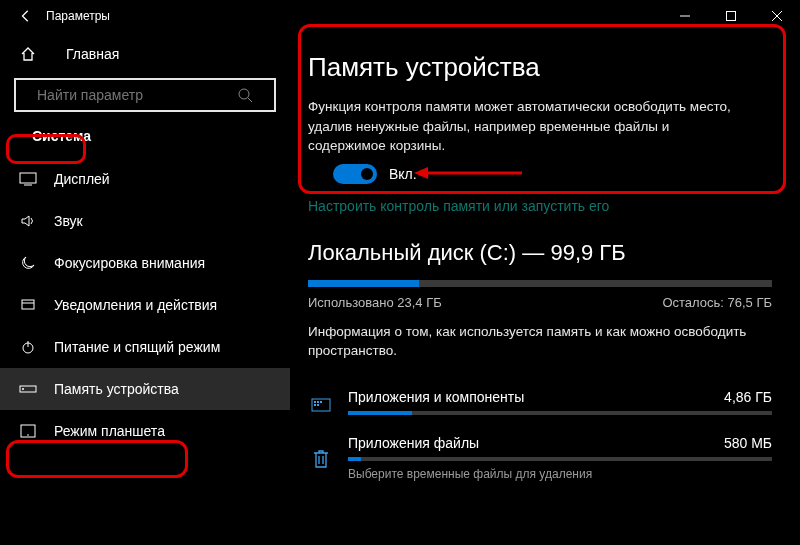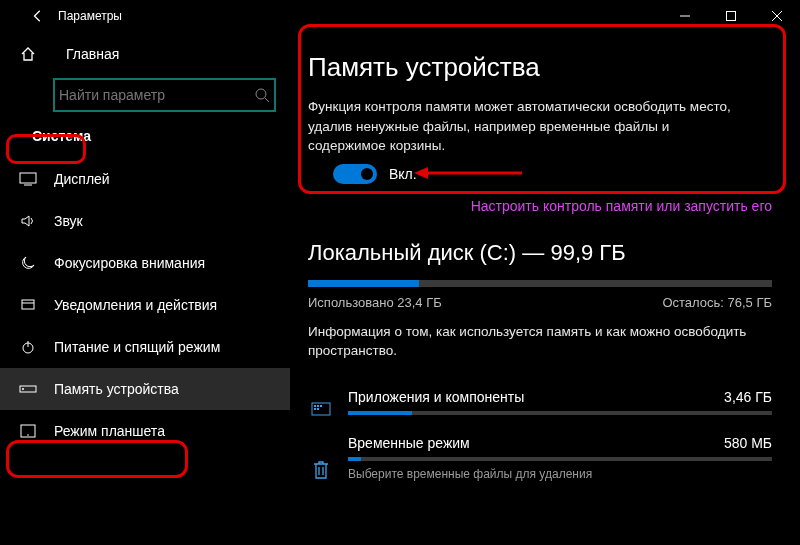--- a/index.html
+++ b/index.html
@@ -6,35 +6,35 @@
   body {
     width: 800px; height: 545px;
     background: #000;
     font-family: "Segoe UI", Arial, sans-serif;
     color: #fff;
     overflow: hidden;
     font-size: 14px;
   }
   .window { display: flex; flex-direction: column; width: 100%; height: 100%; }
   .titlebar {
-    height: 32px; display: flex; align-items: center; padding-left: 28px;
+    height: 32px; display: flex; align-items: center; padding-left: 16px;
     color: #fff; font-size: 12px;
   }
   .titlebar .back { width: 20px; display: flex; align-items: center; justify-content: center; margin-right: 10px; }
   .titlebar .title { flex: 1; font-size: 12px; }
   .winbuttons { display: flex; height: 100%; }
   .winbuttons div { width: 46px; display: flex; align-items: center; justify-content: center; }
   .body { display: flex; flex: 1; overflow: hidden; }
   .sidebar { width: 290px; padding: 4px 0 0 0; }
   .home-row { display: flex; align-items: center; height: 36px; padding-left: 18px; gap: 28px; }
   .searchwrap { padding: 6px 14px 12px 14px; }
   .searchbox {
     display: flex; align-items: center;
-    border: 2px solid #0f766e; background: #000;
-    height: 34px; padding: 0 4px; margin-left: 39px;
+    border: 2px solid #e5e5e5; background: #000;
+    height: 34px; padding: 0 21px;
   }
   .searchbox input {
     flex: 1; background: transparent; border: none; color: #999; font-size: 14px;
     outline: none; font-family: inherit;
   }
   .searchbox .sicon { color: #888; }
   .section-label { padding: 4px 16px; font-weight: 600; margin-bottom: 10px; margin-left: 16px; }
   .navitem {
     display: flex; align-items: center; height: 42px; padding-left: 18px; gap: 16px;
     font-size: 14px;
@@ -46,27 +46,27 @@
   .desc { font-size: 13.5px; line-height: 1.45; color: #e8e8e8; margin-bottom: 8px; max-width: 440px; }
   .togglerow { display: flex; align-items: center; gap: 12px; margin-bottom: 14px; padding-left: 25px; }
   .toggle {
     width: 44px; height: 20px; background: #0078d7; border-radius: 10px;
     position: relative;
   }
   .toggle .knob {
     width: 12px; height: 12px; background: #000; border-radius: 50%;
     position: absolute; right: 4px; top: 4px;
   }
-  .link { color: #d946ef; font-size: 14px; cursor: pointer; margin-bottom: 26px; display: block; text-align: right; }
+  .link { color: #0f766e; font-size: 14px; cursor: pointer; margin-bottom: 26px; display: block; }
   .section-title { font-size: 22px; font-weight: 400; margin-bottom: 14px; }
   .progress { height: 7px; background: #3a3a3a; margin-bottom: 8px; position: relative; }
   .progress .fill { height: 100%; background: #0078d7; }
   .diskrow { display: flex; justify-content: space-between; font-size: 13px; color: #bdbdbd; margin-bottom: 12px; }
   .info { font-size: 13.5px; color: #e8e8e8; line-height: 1.45; margin-bottom: 28px; max-width: 440px;}
-  .storage-item { display: flex; align-items: flex-end; gap: 14px; margin-bottom: 14px; }
+  .storage-item { display: flex; align-items: center; gap: 14px; margin-bottom: 14px; }
   .storage-item .sicon2 { width: 26px; display: flex; justify-content: center; padding-top: 2px; }
   .storage-item .body2 { flex: 1; }
   .storage-item .row1 { display: flex; justify-content: space-between; font-size: 14px; }
   .storage-item .bar { height: 4px; background: #3a3a3a; margin: 6px 0 6px 0; }
   .storage-item .bar .f { height: 100%; background: #0078d7; }
   .storage-item .sub { font-size: 12px; color: #9a9a9a; }
   
   .hl { border: 3px solid #e00000; border-radius: 12px; }
   .hl-box1 { position: absolute; left: 298px; top: 24px; width: 488px; height: 170px; pointer-events: none; }
   .hl-box2 { position: absolute; left: 6px; top: 134px; width: 80px; height: 30px; border-radius: 10px; pointer-events:none;}
@@ -223,37 +223,37 @@
               <rect x="4" y="6" width="2" height="2" fill="#3fa0e8"></rect>
               <rect x="7" y="6" width="2" height="2" fill="#3fa0e8"></rect>
               <rect x="10" y="6" width="2" height="2" fill="#3fa0e8"></rect>
               <rect x="4" y="9" width="2" height="2" fill="#3fa0e8"></rect>
               <rect x="7" y="9" width="2" height="2" fill="#3fa0e8"></rect>
             </svg>
         </div>
         <div class="body2">
           <div class="row1">
             <span>Приложения и компоненты</span>
-            <span>3,46 ГБ</span>
+            <span>4,86 ГБ</span>
           </div>
           <div class="bar">
               <div class="f" id="bar0" style="width: 15%;"></div>
             </div>
         </div>
       </div>
 
       <div class="storage-item">
         <div class="sicon2">
           <svg width="20" height="22" viewBox="0 0 20 22">
               <path d="M3 5 H17 M5 5 V19 H15 V5 M8 5 V3 H12 V5 M8 8 V16 M12 8 V16" stroke="#3fa0e8" fill="none" stroke-width="1.3"></path>
             </svg>
         </div>
         <div class="body2">
           <div class="row1">
-            <span>Временные режим</span>
+            <span>Приложения файлы</span>
             <span>580 МБ</span>
           </div>
           <div class="bar">
               <div class="f" id="bar1" style="width: 3%;"></div>
             </div>
           <div class="sub">Выберите временные файлы для удаления</div>
         </div>
       </div>
     </div>
   </div>

